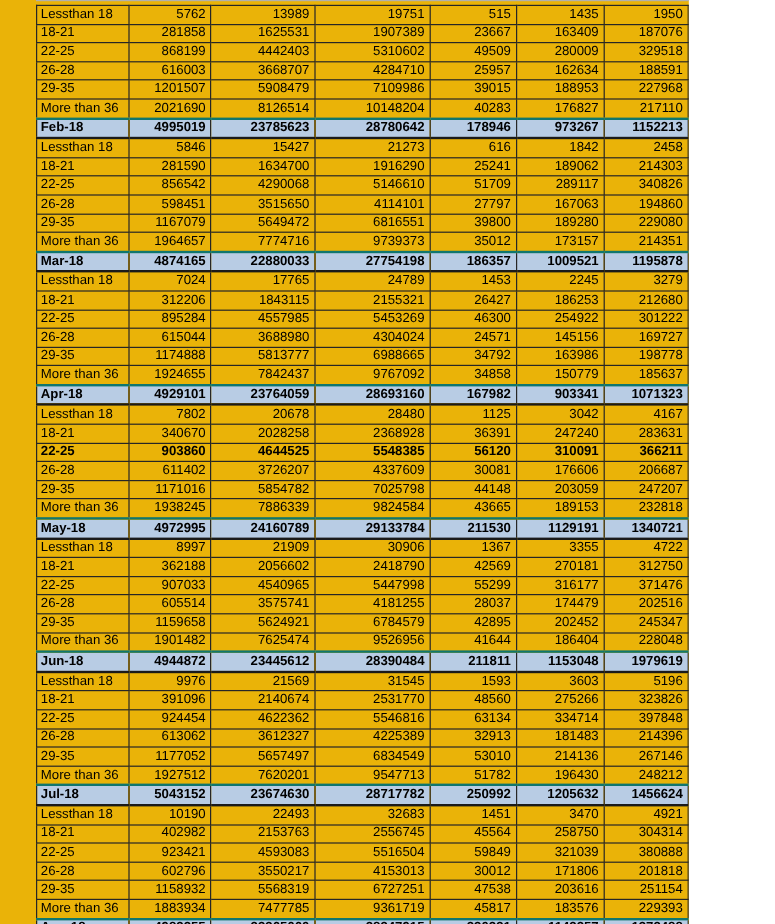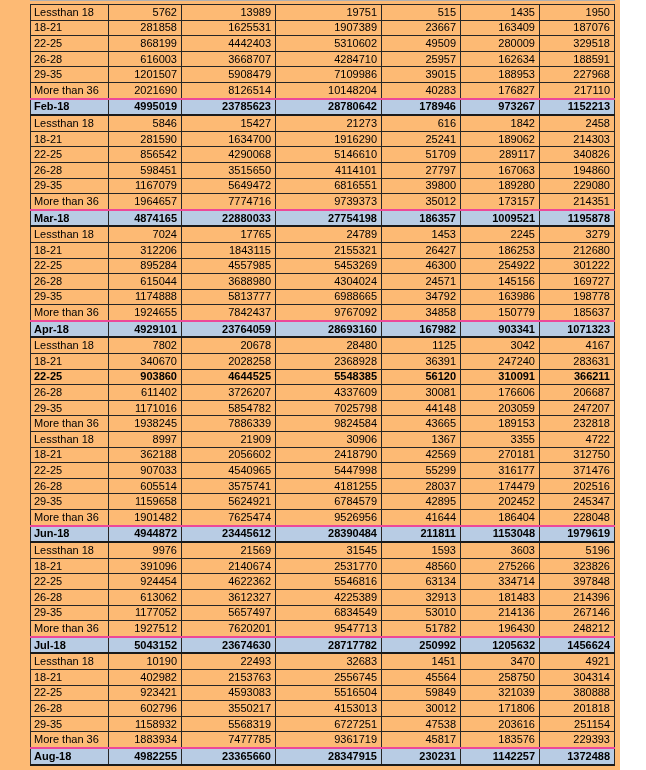--- a/index.html
+++ b/index.html
@@ -2,23 +2,23 @@
 <html><head>
 <meta charset="utf-8">
 <style>
   html, body { margin: 0; padding: 0; }
   body {
     font-family: "Liberation Sans", sans-serif;
     background: #ffffff;
   }
   .page {
     position: relative;
-    width: 620px;
+    width: 574px;
     height: 770px;
-    background: #fdba74;
+    background: #eab308;
     overflow: hidden;
   }
   .cut-row-line {
     position: absolute;
     left: 30px;
     top: 0;
     width: 585px;
     height: 1px;
     background: #b0b0b0;
   }
@@ -37,21 +37,21 @@
     padding: 0 4px 0 3px;
     overflow: hidden;
     white-space: nowrap;
     line-height: 13px;
   }
   td.num { text-align: right; }
   td.label-cell { text-align: left; padding-left: 9px; }
   tr.month-row td {
     background: #b8cce4;
     font-weight: bold;
-    border-top: 2px solid #ec4899;
+    border-top: 2px solid #0f766e;
     border-bottom: 2px solid #1a1a1a;
   }
   tr.month-row td.label-cell { padding-left: 3px; }
   tr.bold-row td { font-weight: bold; }
 </style>
 </head>
 <body>
 
 <div class="page">
   <div class="cut-row-line"></div>
@@ -302,20 +302,29 @@
         </tr>
         <tr class="">
           <td class="label-cell">More than 36</td>
           <td class="num">1938245</td>
           <td class="num">7886339</td>
           <td class="num">9824584</td>
           <td class="num">43665</td>
           <td class="num">189153</td>
           <td class="num">232818</td>
         </tr>
+        <tr class="month-row">
+          <td class="label-cell">May-18</td>
+          <td class="num">4972995</td>
+          <td class="num">24160789</td>
+          <td class="num">29133784</td>
+          <td class="num">211530</td>
+          <td class="num">1129191</td>
+          <td class="num">1340721</td>
+        </tr>
         <tr class="">
           <td class="label-cell">Lessthan 18</td>
           <td class="num">8997</td>
           <td class="num">21909</td>
           <td class="num">30906</td>
           <td class="num">1367</td>
           <td class="num">3355</td>
           <td class="num">4722</td>
         </tr>
         <tr class="">

